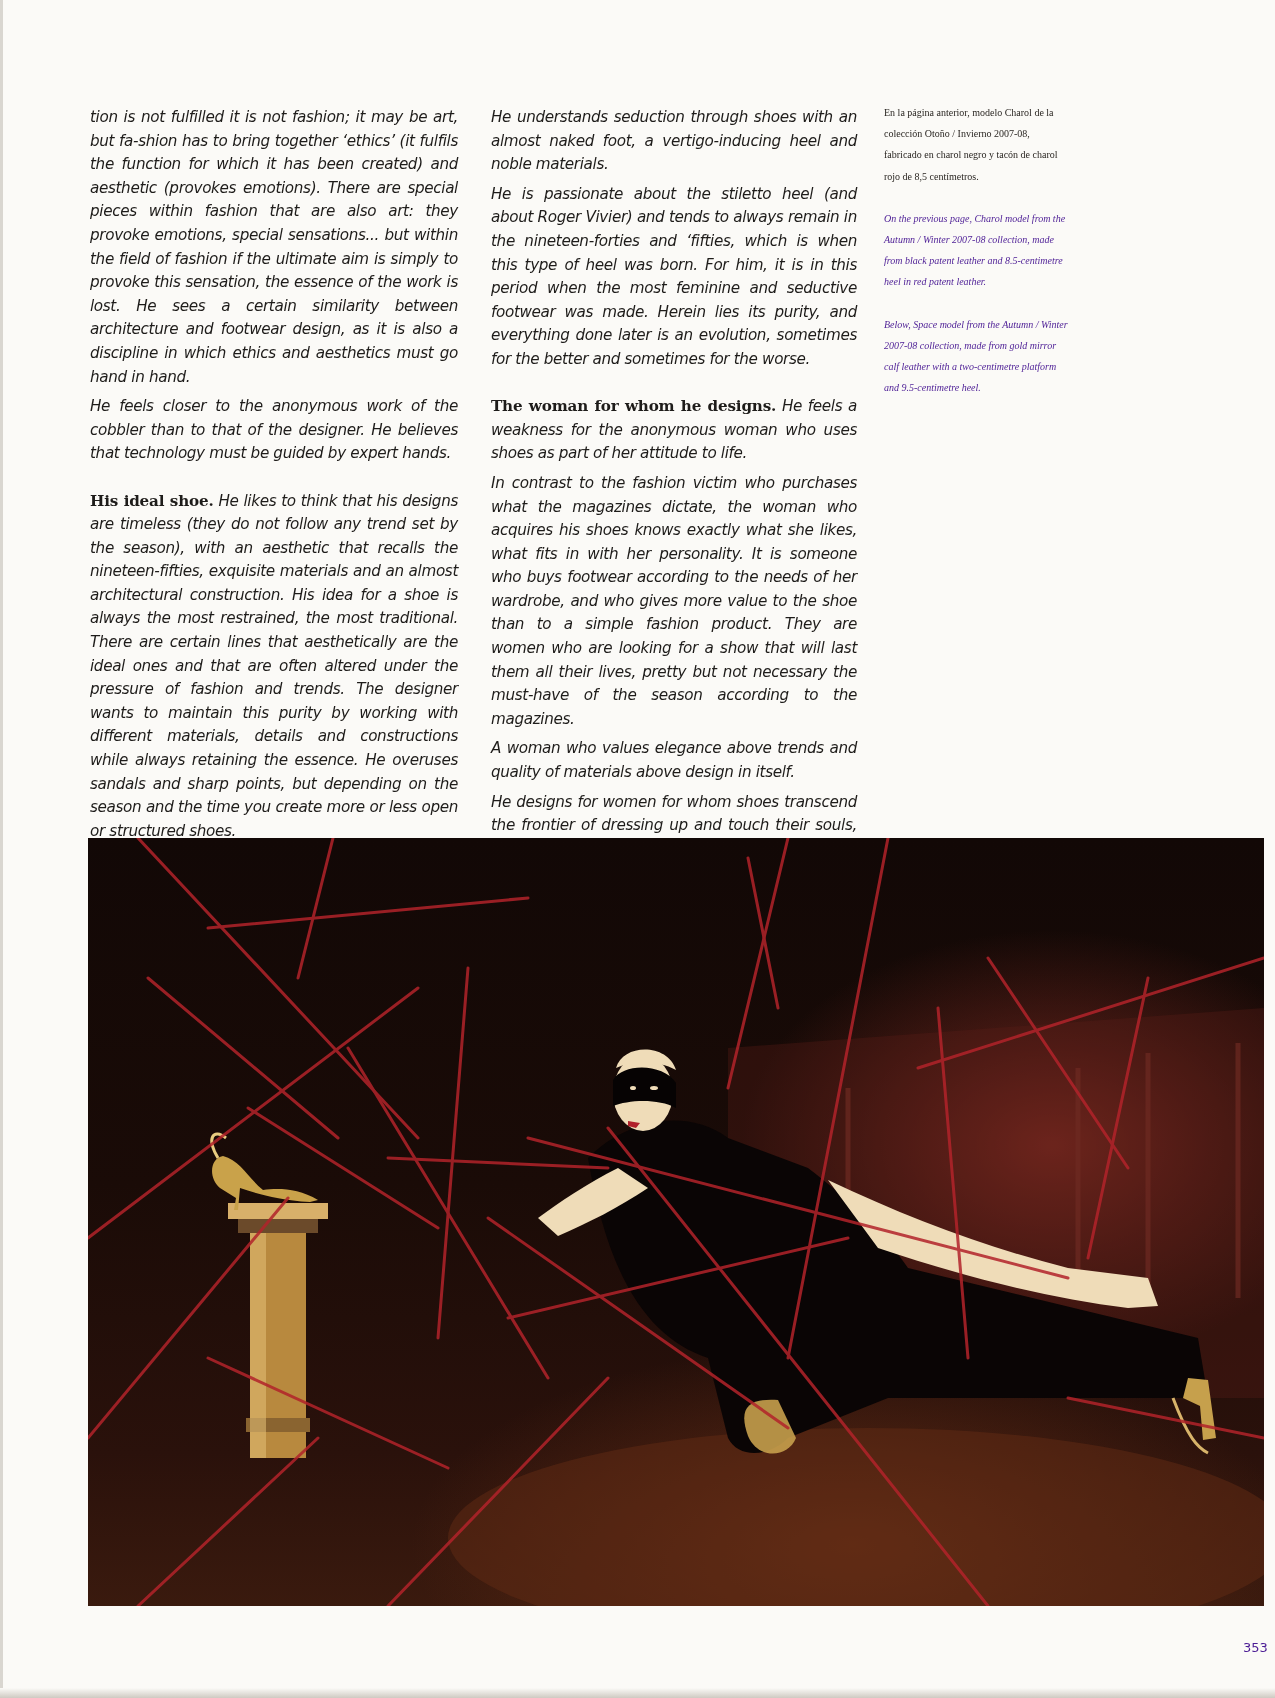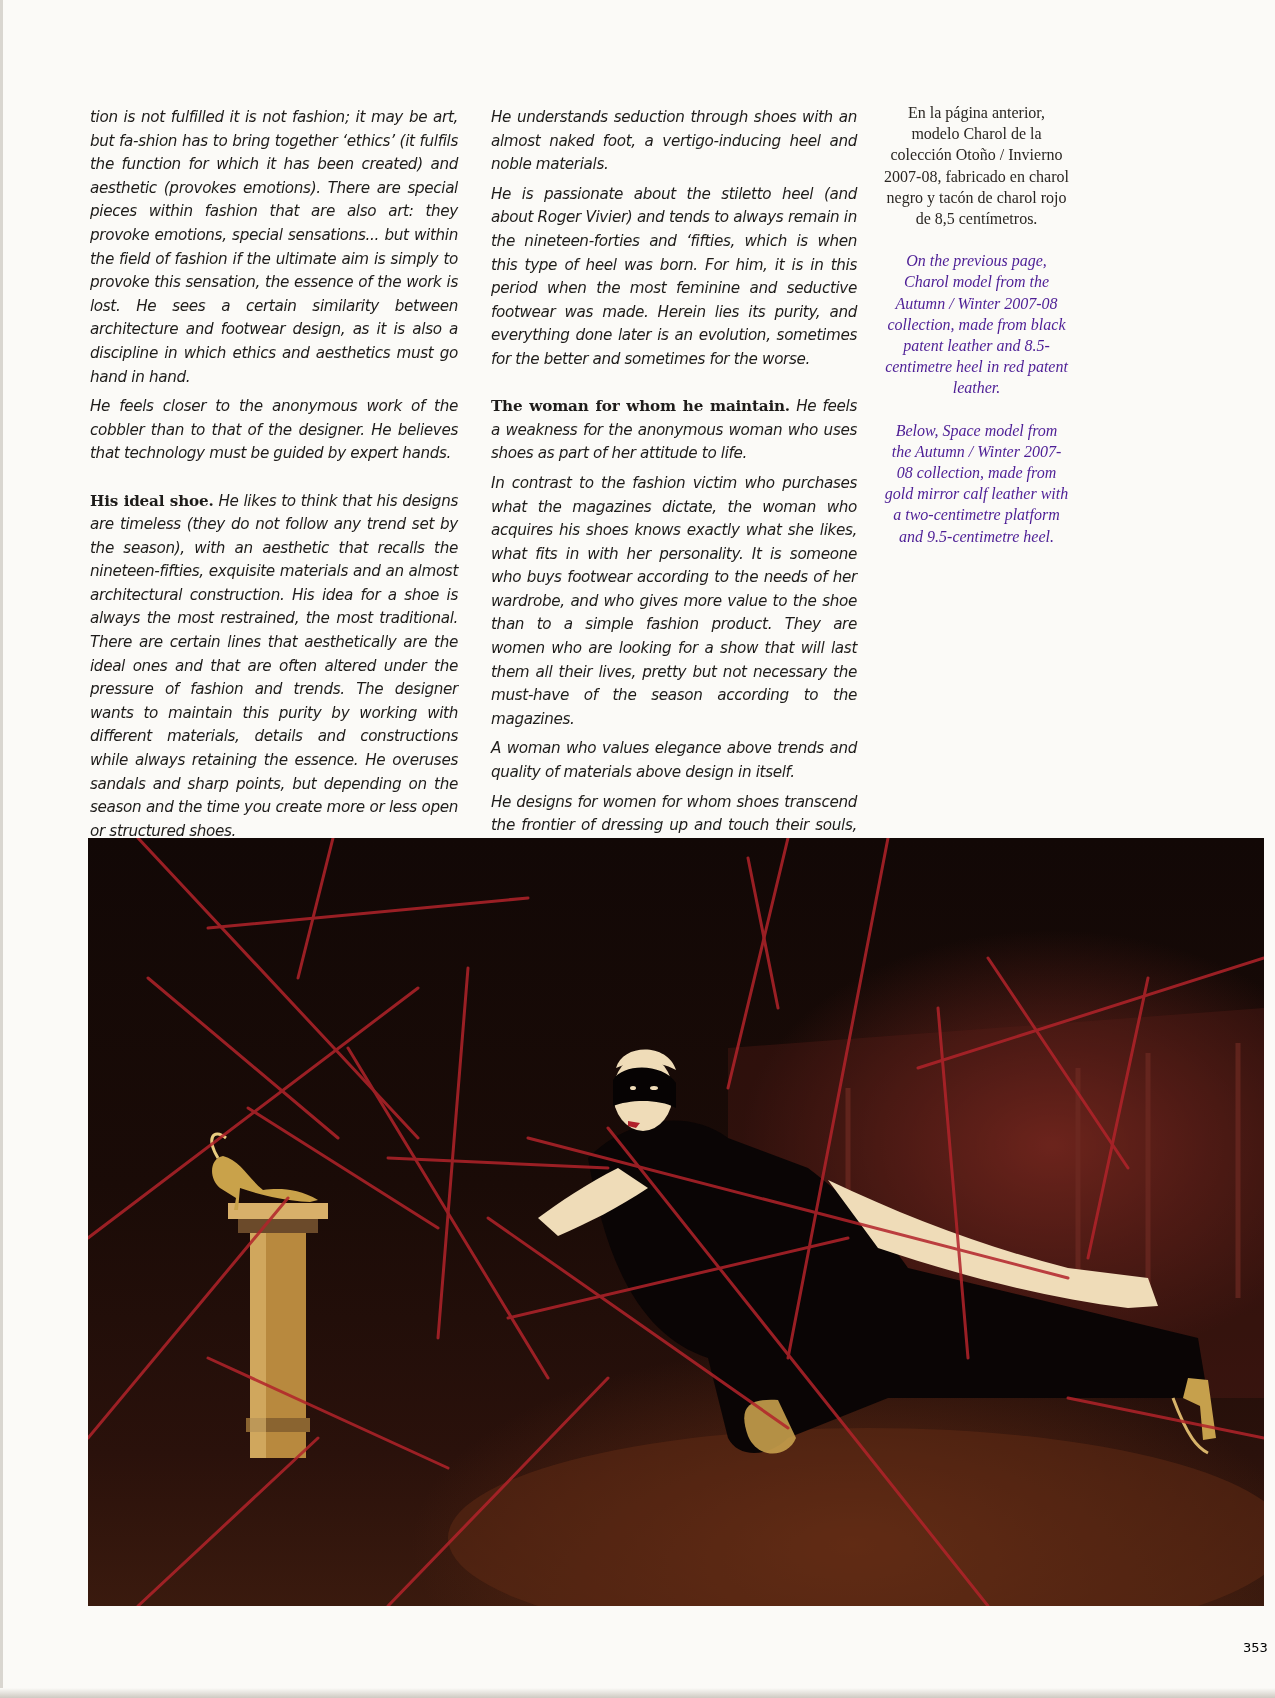--- a/index.html
+++ b/index.html
@@ -12,51 +12,51 @@
   .page-shadow-left { position:absolute; left:0; top:0; width:3px; height:1698px; background:#d9d6d0; }
   .page-shadow-bottom { position:absolute; left:0; bottom:0; width:1275px; height:10px;
     background:linear-gradient(#fbfaf7,#cfcac2); }
   .col { position:absolute; top:100px; font-style:italic; }
   .col p { margin:6px; text-align:justify; }
   .col1 { left:84px; width:380px; font-size:15.2px; line-height:23.6px; letter-spacing:-0.35px; }
   .col2 { left:485px; width:378px; font-size:15.2px; line-height:23.6px; letter-spacing:-0.35px; }
   .col p.gap { margin-top:23.6px; }
   .lead { font-family:"DejaVu Serif", serif; font-weight:bold; font-style:normal; letter-spacing:-0.2px; }
   .col3 { position:absolute; left:884px; top:102px; width:185px;
-    font-family:"Liberation Serif", serif; font-size:16px; line-height:21.2px; color:#2a2622;text-align:center; }
+    font-family:"Liberation Serif", serif; font-size:10px; line-height:21.2px; color:#2a2622; }
   .col3 p { margin:0 0 21px 0; }
   .col3 p.en { font-style:italic; color:#4c1d95; }
   .photo {
     position:absolute; left:88px; top:838px; width:1176px; height:768px;
     background:
       radial-gradient(ellipse 38% 40% at 82% 40%, rgba(150,50,40,0.75), rgba(0,0,0,0) 70%),
       radial-gradient(ellipse 50% 35% at 65% 92%, rgba(120,55,25,0.7), rgba(0,0,0,0) 75%),
       linear-gradient(180deg,#120806 0%,#1a0b07 45%,#2a110b 80%,#3a1a0e 100%);
     overflow:hidden;
   }
   .photo svg { position:absolute; left:0; top:0; }
   .page-number { position:absolute; left:1243px; top:1640px; font-family:"DejaVu Sans", sans-serif;
-    font-size:13px; color:#000000; }
+    font-size:13px; color:#4c1d95; }
 </style>
 </head>
 <body>
 
 <div class="page-shadow-left"></div>
 
 <div class="col col1">
   <p>tion is not fulfilled it is not fashion; it may be art, but fa-shion has to bring together ‘ethics’ (it fulfils the function for which it has been created) and aesthetic (provokes emotions). There are special pieces within fashion that are also art: they provoke emotions, special sensations... but within the field of fashion if the ultimate aim is simply to provoke this sensation, the essence of the work is lost. He sees a certain similarity between architecture and footwear design, as it is also a discipline in which ethics and aesthetics must go hand in hand.</p>
   <p>He feels closer to the anonymous work of the cobbler than to that of the designer. He believes that technology must be guided by expert hands.</p>
   <p class="gap"><span class="lead">His ideal shoe.</span><span> He likes to think that his designs are timeless (they do not follow any trend set by the season), with an aesthetic that recalls the nineteen-fifties, exquisite materials and an almost architectural construction. His idea for a shoe is always the most restrained, the most traditional. There are certain lines that aesthetically are the ideal ones and that are often altered under the pressure of fashion and trends. The designer wants to maintain this purity by working with different materials, details and constructions while always retaining the essence. He overuses sandals and sharp points, but depending on the season and the time you create more or less open or structured shoes.</span></p>
   <p>He has always thought that a very open sandal, what would be a shoe at its most minimal, is the most difficult one to achieve. And the most difficult is always the most attractive.</p>
 </div>
 
 <div class="col col2">
   <p>He understands seduction through shoes with an almost naked foot, a vertigo-inducing heel and noble materials.</p>
   <p>He is passionate about the stiletto heel (and about Roger Vivier) and tends to always remain in the nineteen-forties and ‘fifties, which is when this type of heel was born. For him, it is in this period when the most feminine and seductive footwear was made. Herein lies its purity, and everything done later is an evolution, sometimes for the better and sometimes for the worse.</p>
-  <p class="gap"><span class="lead">The woman for whom he maintain.</span><span> He feels a weakness for the anonymous woman who uses shoes as part of her attitude to life.</span></p>
+  <p class="gap"><span class="lead">The woman for whom he designs.</span><span> He feels a weakness for the anonymous woman who uses shoes as part of her attitude to life.</span></p>
   <p>In contrast to the fashion victim who purchases what the magazines dictate, the woman who acquires his shoes knows exactly what she likes, what fits in with her personality. It is someone who buys footwear according to the needs of her wardrobe, and who gives more value to the shoe than to a simple fashion product. They are women who are looking for a show that will last them all their lives, pretty but not necessary the must-have of the season according to the magazines.</p>
   <p>A woman who values elegance above trends and quality of materials above design in itself.</p>
   <p>He designs for women for whom shoes transcend the frontier of dressing up and touch their souls, so becoming something more than a fashion accessory: an accomplice that not only helps them to look beautiful but to feel beautiful.</p>
 </div>
 
 <div class="col3">
   <p>En la página anterior, modelo Charol de la colección Otoño / Invierno 2007-08, fabricado en charol negro y tacón de charol rojo de 8,5 centímetros.</p>
   <p class="en">On the previous page, Charol model from the Autumn / Winter 2007-08 collection, made from black patent leather and 8.5-centimetre heel in red patent leather.</p>
   <p class="en">Below, Space model from the Autumn / Winter 2007-08 collection, made from gold mirror calf leather with a two-centimetre platform and 9.5-centimetre heel.</p>
 </div>

